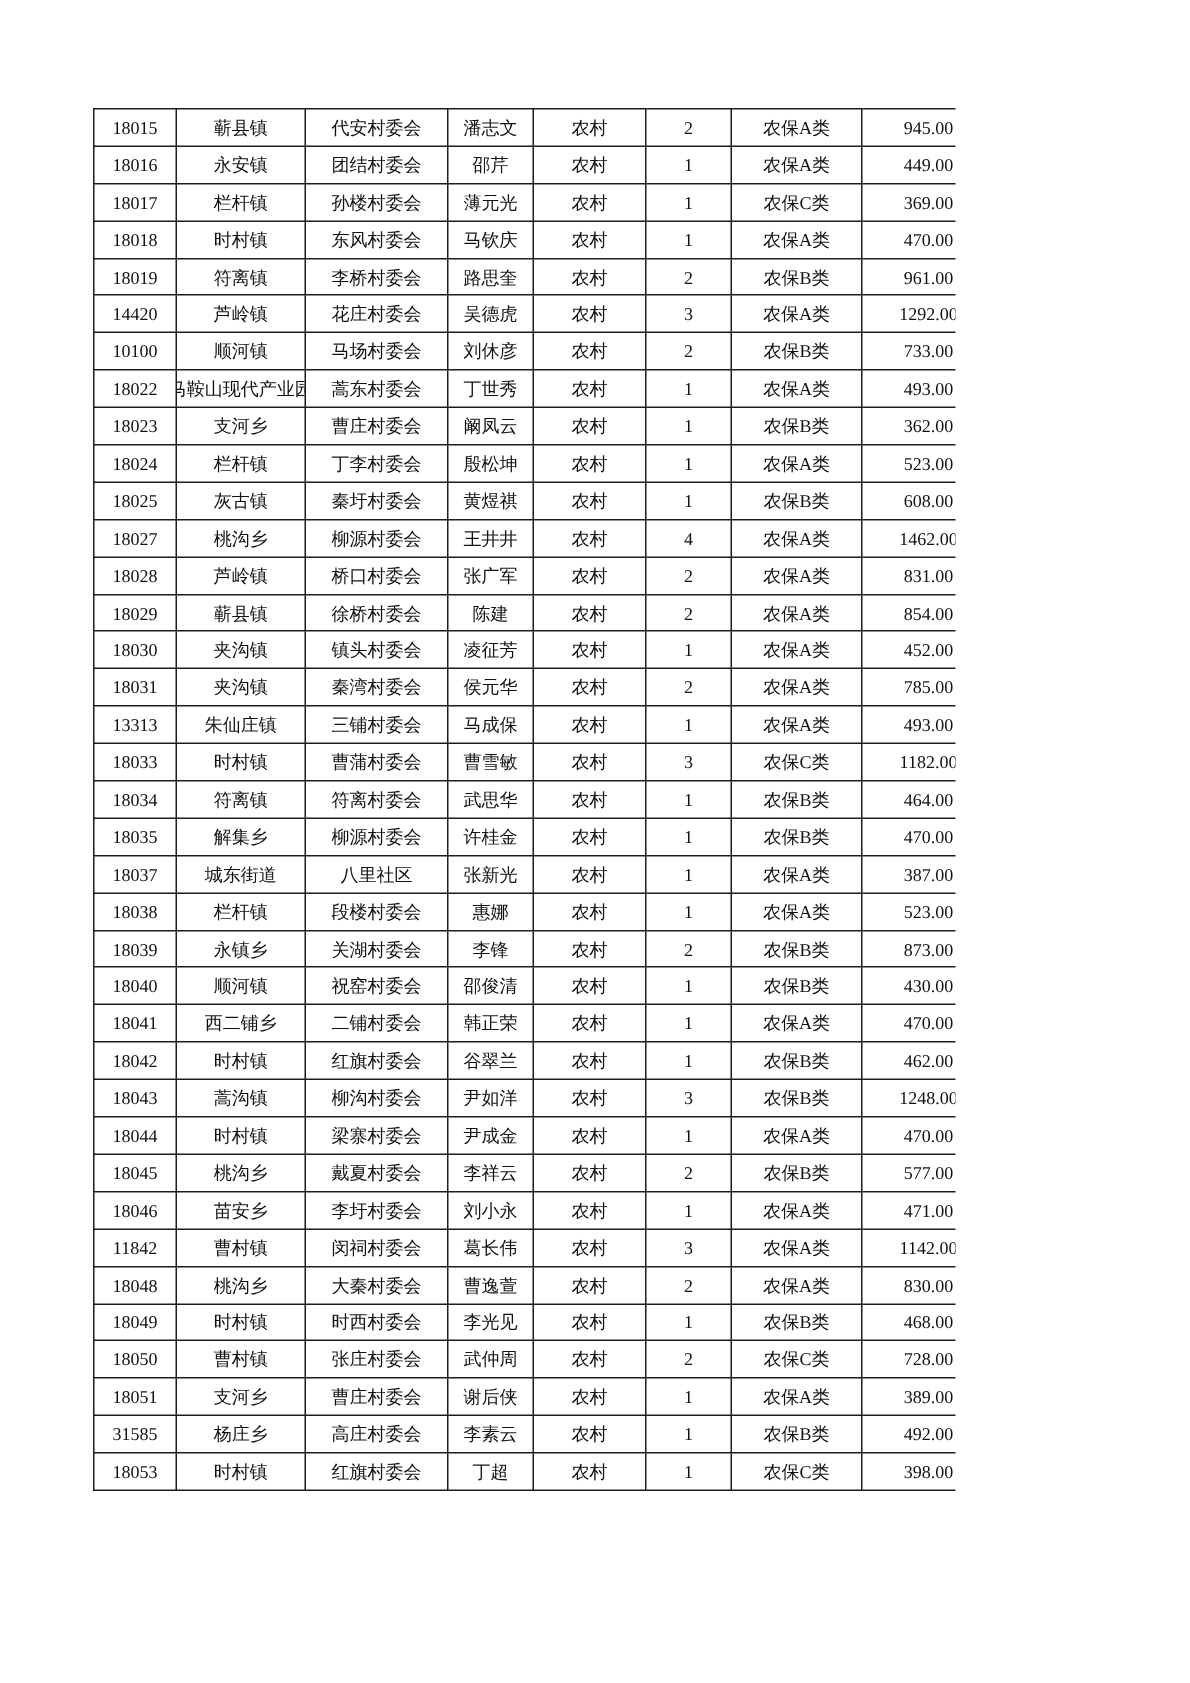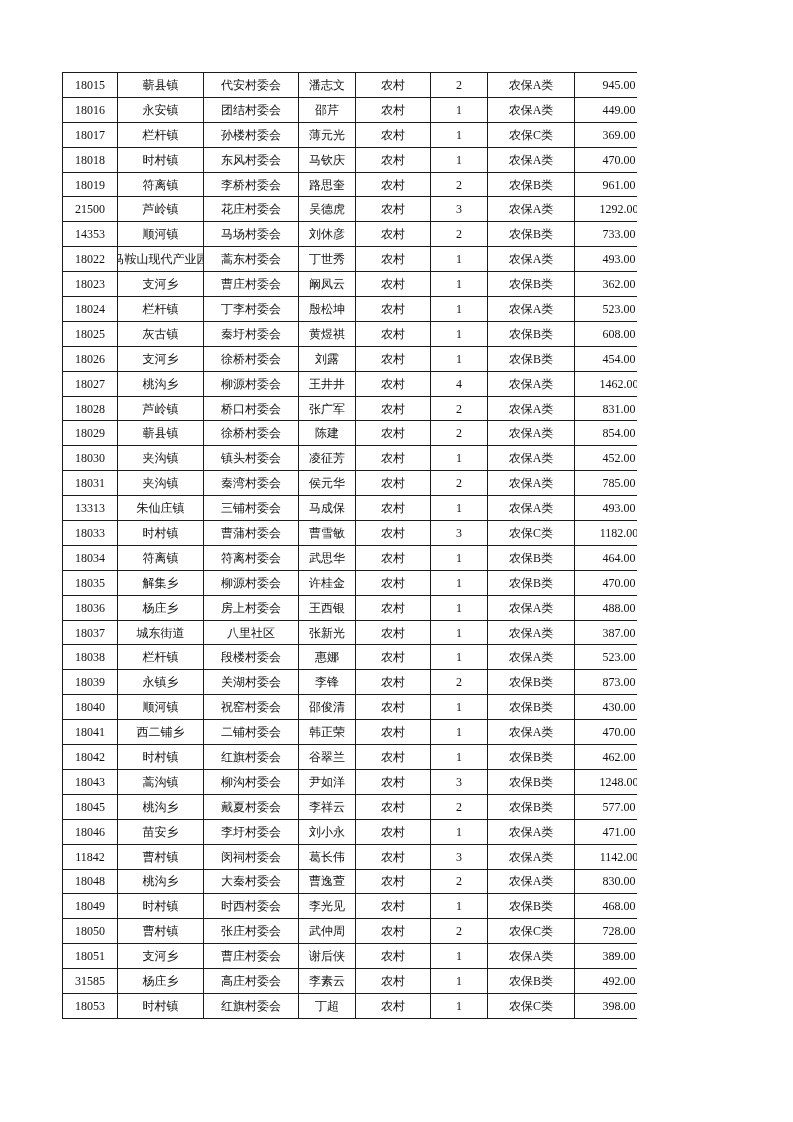--- a/index.html
+++ b/index.html
@@ -194,21 +194,21 @@
           </td>
           <td>
             <span class="cw">农保B类</span>
           </td>
           <td>
             <span class="cw">961.00</span>
           </td>
         </tr>
         <tr>
           <td>
-            <span class="cw">21500</span>
+            <span class="cw">14420</span>
           </td>
           <td>
             <span class="cw">芦岭镇</span>
           </td>
           <td>
             <span class="cw">花庄村委会</span>
           </td>
           <td>
             <span class="cw">吴德虎</span>
           </td>
@@ -220,21 +220,21 @@
           </td>
           <td>
             <span class="cw">农保A类</span>
           </td>
           <td>
             <span class="cw">1292.00</span>
           </td>
         </tr>
         <tr>
           <td>
-            <span class="cw">14353</span>
+            <span class="cw">10100</span>
           </td>
           <td>
             <span class="cw">顺河镇</span>
           </td>
           <td>
             <span class="cw">马场村委会</span>
           </td>
           <td>
             <span class="cw">刘休彦</span>
           </td>
@@ -350,484 +350,458 @@
           </td>
           <td>
             <span class="cw">农保B类</span>
           </td>
           <td>
             <span class="cw">608.00</span>
           </td>
         </tr>
         <tr>
           <td>
-            <span class="cw">18026</span>
-          </td>
-          <td>
-            <span class="cw">支河乡</span>
+            <span class="cw">18027</span>
+          </td>
+          <td>
+            <span class="cw">桃沟乡</span>
+          </td>
+          <td>
+            <span class="cw">柳源村委会</span>
+          </td>
+          <td>
+            <span class="cw">王井井</span>
+          </td>
+          <td>
+            <span class="cw">农村</span>
+          </td>
+          <td>
+            <span class="cw">4</span>
+          </td>
+          <td>
+            <span class="cw">农保A类</span>
+          </td>
+          <td>
+            <span class="cw">1462.00</span>
+          </td>
+        </tr>
+        <tr>
+          <td>
+            <span class="cw">18028</span>
+          </td>
+          <td>
+            <span class="cw">芦岭镇</span>
+          </td>
+          <td>
+            <span class="cw">桥口村委会</span>
+          </td>
+          <td>
+            <span class="cw">张广军</span>
+          </td>
+          <td>
+            <span class="cw">农村</span>
+          </td>
+          <td>
+            <span class="cw">2</span>
+          </td>
+          <td>
+            <span class="cw">农保A类</span>
+          </td>
+          <td>
+            <span class="cw">831.00</span>
+          </td>
+        </tr>
+        <tr>
+          <td>
+            <span class="cw">18029</span>
+          </td>
+          <td>
+            <span class="cw">蕲县镇</span>
           </td>
           <td>
             <span class="cw">徐桥村委会</span>
           </td>
           <td>
-            <span class="cw">刘露</span>
-          </td>
-          <td>
-            <span class="cw">农村</span>
-          </td>
-          <td>
-            <span class="cw">1</span>
-          </td>
-          <td>
-            <span class="cw">农保B类</span>
-          </td>
-          <td>
-            <span class="cw">454.00</span>
-          </td>
-        </tr>
-        <tr>
-          <td>
-            <span class="cw">18027</span>
-          </td>
-          <td>
-            <span class="cw">桃沟乡</span>
+            <span class="cw">陈建</span>
+          </td>
+          <td>
+            <span class="cw">农村</span>
+          </td>
+          <td>
+            <span class="cw">2</span>
+          </td>
+          <td>
+            <span class="cw">农保A类</span>
+          </td>
+          <td>
+            <span class="cw">854.00</span>
+          </td>
+        </tr>
+        <tr>
+          <td>
+            <span class="cw">18030</span>
+          </td>
+          <td>
+            <span class="cw">夹沟镇</span>
+          </td>
+          <td>
+            <span class="cw">镇头村委会</span>
+          </td>
+          <td>
+            <span class="cw">凌征芳</span>
+          </td>
+          <td>
+            <span class="cw">农村</span>
+          </td>
+          <td>
+            <span class="cw">1</span>
+          </td>
+          <td>
+            <span class="cw">农保A类</span>
+          </td>
+          <td>
+            <span class="cw">452.00</span>
+          </td>
+        </tr>
+        <tr>
+          <td>
+            <span class="cw">18031</span>
+          </td>
+          <td>
+            <span class="cw">夹沟镇</span>
+          </td>
+          <td>
+            <span class="cw">秦湾村委会</span>
+          </td>
+          <td>
+            <span class="cw">侯元华</span>
+          </td>
+          <td>
+            <span class="cw">农村</span>
+          </td>
+          <td>
+            <span class="cw">2</span>
+          </td>
+          <td>
+            <span class="cw">农保A类</span>
+          </td>
+          <td>
+            <span class="cw">785.00</span>
+          </td>
+        </tr>
+        <tr>
+          <td>
+            <span class="cw">13313</span>
+          </td>
+          <td>
+            <span class="cw">朱仙庄镇</span>
+          </td>
+          <td>
+            <span class="cw">三铺村委会</span>
+          </td>
+          <td>
+            <span class="cw">马成保</span>
+          </td>
+          <td>
+            <span class="cw">农村</span>
+          </td>
+          <td>
+            <span class="cw">1</span>
+          </td>
+          <td>
+            <span class="cw">农保A类</span>
+          </td>
+          <td>
+            <span class="cw">493.00</span>
+          </td>
+        </tr>
+        <tr>
+          <td>
+            <span class="cw">18033</span>
+          </td>
+          <td>
+            <span class="cw">时村镇</span>
+          </td>
+          <td>
+            <span class="cw">曹蒲村委会</span>
+          </td>
+          <td>
+            <span class="cw">曹雪敏</span>
+          </td>
+          <td>
+            <span class="cw">农村</span>
+          </td>
+          <td>
+            <span class="cw">3</span>
+          </td>
+          <td>
+            <span class="cw">农保C类</span>
+          </td>
+          <td>
+            <span class="cw">1182.00</span>
+          </td>
+        </tr>
+        <tr>
+          <td>
+            <span class="cw">18034</span>
+          </td>
+          <td>
+            <span class="cw">符离镇</span>
+          </td>
+          <td>
+            <span class="cw">符离村委会</span>
+          </td>
+          <td>
+            <span class="cw">武思华</span>
+          </td>
+          <td>
+            <span class="cw">农村</span>
+          </td>
+          <td>
+            <span class="cw">1</span>
+          </td>
+          <td>
+            <span class="cw">农保B类</span>
+          </td>
+          <td>
+            <span class="cw">464.00</span>
+          </td>
+        </tr>
+        <tr>
+          <td>
+            <span class="cw">18035</span>
+          </td>
+          <td>
+            <span class="cw">解集乡</span>
           </td>
           <td>
             <span class="cw">柳源村委会</span>
           </td>
           <td>
-            <span class="cw">王井井</span>
-          </td>
-          <td>
-            <span class="cw">农村</span>
-          </td>
-          <td>
-            <span class="cw">4</span>
-          </td>
-          <td>
-            <span class="cw">农保A类</span>
-          </td>
-          <td>
-            <span class="cw">1462.00</span>
-          </td>
-        </tr>
-        <tr>
-          <td>
-            <span class="cw">18028</span>
-          </td>
-          <td>
-            <span class="cw">芦岭镇</span>
-          </td>
-          <td>
-            <span class="cw">桥口村委会</span>
-          </td>
-          <td>
-            <span class="cw">张广军</span>
+            <span class="cw">许桂金</span>
+          </td>
+          <td>
+            <span class="cw">农村</span>
+          </td>
+          <td>
+            <span class="cw">1</span>
+          </td>
+          <td>
+            <span class="cw">农保B类</span>
+          </td>
+          <td>
+            <span class="cw">470.00</span>
+          </td>
+        </tr>
+        <tr>
+          <td>
+            <span class="cw">18037</span>
+          </td>
+          <td>
+            <span class="cw">城东街道</span>
+          </td>
+          <td>
+            <span class="cw">八里社区</span>
+          </td>
+          <td>
+            <span class="cw">张新光</span>
+          </td>
+          <td>
+            <span class="cw">农村</span>
+          </td>
+          <td>
+            <span class="cw">1</span>
+          </td>
+          <td>
+            <span class="cw">农保A类</span>
+          </td>
+          <td>
+            <span class="cw">387.00</span>
+          </td>
+        </tr>
+        <tr>
+          <td>
+            <span class="cw">18038</span>
+          </td>
+          <td>
+            <span class="cw">栏杆镇</span>
+          </td>
+          <td>
+            <span class="cw">段楼村委会</span>
+          </td>
+          <td>
+            <span class="cw">惠娜</span>
+          </td>
+          <td>
+            <span class="cw">农村</span>
+          </td>
+          <td>
+            <span class="cw">1</span>
+          </td>
+          <td>
+            <span class="cw">农保A类</span>
+          </td>
+          <td>
+            <span class="cw">523.00</span>
+          </td>
+        </tr>
+        <tr>
+          <td>
+            <span class="cw">18039</span>
+          </td>
+          <td>
+            <span class="cw">永镇乡</span>
+          </td>
+          <td>
+            <span class="cw">关湖村委会</span>
+          </td>
+          <td>
+            <span class="cw">李锋</span>
           </td>
           <td>
             <span class="cw">农村</span>
           </td>
           <td>
             <span class="cw">2</span>
           </td>
           <td>
-            <span class="cw">农保A类</span>
-          </td>
-          <td>
-            <span class="cw">831.00</span>
-          </td>
-        </tr>
-        <tr>
-          <td>
-            <span class="cw">18029</span>
-          </td>
-          <td>
-            <span class="cw">蕲县镇</span>
-          </td>
-          <td>
-            <span class="cw">徐桥村委会</span>
-          </td>
-          <td>
-            <span class="cw">陈建</span>
-          </td>
-          <td>
-            <span class="cw">农村</span>
-          </td>
-          <td>
-            <span class="cw">2</span>
-          </td>
-          <td>
-            <span class="cw">农保A类</span>
-          </td>
-          <td>
-            <span class="cw">854.00</span>
-          </td>
-        </tr>
-        <tr>
-          <td>
-            <span class="cw">18030</span>
-          </td>
-          <td>
-            <span class="cw">夹沟镇</span>
-          </td>
-          <td>
-            <span class="cw">镇头村委会</span>
-          </td>
-          <td>
-            <span class="cw">凌征芳</span>
-          </td>
-          <td>
-            <span class="cw">农村</span>
-          </td>
-          <td>
-            <span class="cw">1</span>
-          </td>
-          <td>
-            <span class="cw">农保A类</span>
-          </td>
-          <td>
-            <span class="cw">452.00</span>
-          </td>
-        </tr>
-        <tr>
-          <td>
-            <span class="cw">18031</span>
-          </td>
-          <td>
-            <span class="cw">夹沟镇</span>
-          </td>
-          <td>
-            <span class="cw">秦湾村委会</span>
-          </td>
-          <td>
-            <span class="cw">侯元华</span>
-          </td>
-          <td>
-            <span class="cw">农村</span>
-          </td>
-          <td>
-            <span class="cw">2</span>
-          </td>
-          <td>
-            <span class="cw">农保A类</span>
-          </td>
-          <td>
-            <span class="cw">785.00</span>
-          </td>
-        </tr>
-        <tr>
-          <td>
-            <span class="cw">13313</span>
-          </td>
-          <td>
-            <span class="cw">朱仙庄镇</span>
-          </td>
-          <td>
-            <span class="cw">三铺村委会</span>
-          </td>
-          <td>
-            <span class="cw">马成保</span>
-          </td>
-          <td>
-            <span class="cw">农村</span>
-          </td>
-          <td>
-            <span class="cw">1</span>
-          </td>
-          <td>
-            <span class="cw">农保A类</span>
-          </td>
-          <td>
-            <span class="cw">493.00</span>
-          </td>
-        </tr>
-        <tr>
-          <td>
-            <span class="cw">18033</span>
+            <span class="cw">农保B类</span>
+          </td>
+          <td>
+            <span class="cw">873.00</span>
+          </td>
+        </tr>
+        <tr>
+          <td>
+            <span class="cw">18040</span>
+          </td>
+          <td>
+            <span class="cw">顺河镇</span>
+          </td>
+          <td>
+            <span class="cw">祝窑村委会</span>
+          </td>
+          <td>
+            <span class="cw">邵俊清</span>
+          </td>
+          <td>
+            <span class="cw">农村</span>
+          </td>
+          <td>
+            <span class="cw">1</span>
+          </td>
+          <td>
+            <span class="cw">农保B类</span>
+          </td>
+          <td>
+            <span class="cw">430.00</span>
+          </td>
+        </tr>
+        <tr>
+          <td>
+            <span class="cw">18041</span>
+          </td>
+          <td>
+            <span class="cw">西二铺乡</span>
+          </td>
+          <td>
+            <span class="cw">二铺村委会</span>
+          </td>
+          <td>
+            <span class="cw">韩正荣</span>
+          </td>
+          <td>
+            <span class="cw">农村</span>
+          </td>
+          <td>
+            <span class="cw">1</span>
+          </td>
+          <td>
+            <span class="cw">农保A类</span>
+          </td>
+          <td>
+            <span class="cw">470.00</span>
+          </td>
+        </tr>
+        <tr>
+          <td>
+            <span class="cw">18042</span>
           </td>
           <td>
             <span class="cw">时村镇</span>
           </td>
           <td>
-            <span class="cw">曹蒲村委会</span>
-          </td>
-          <td>
-            <span class="cw">曹雪敏</span>
+            <span class="cw">红旗村委会</span>
+          </td>
+          <td>
+            <span class="cw">谷翠兰</span>
+          </td>
+          <td>
+            <span class="cw">农村</span>
+          </td>
+          <td>
+            <span class="cw">1</span>
+          </td>
+          <td>
+            <span class="cw">农保B类</span>
+          </td>
+          <td>
+            <span class="cw">462.00</span>
+          </td>
+        </tr>
+        <tr>
+          <td>
+            <span class="cw">18043</span>
+          </td>
+          <td>
+            <span class="cw">蒿沟镇</span>
+          </td>
+          <td>
+            <span class="cw">柳沟村委会</span>
+          </td>
+          <td>
+            <span class="cw">尹如洋</span>
           </td>
           <td>
             <span class="cw">农村</span>
           </td>
           <td>
             <span class="cw">3</span>
           </td>
           <td>
-            <span class="cw">农保C类</span>
-          </td>
-          <td>
-            <span class="cw">1182.00</span>
-          </td>
-        </tr>
-        <tr>
-          <td>
-            <span class="cw">18034</span>
-          </td>
-          <td>
-            <span class="cw">符离镇</span>
-          </td>
-          <td>
-            <span class="cw">符离村委会</span>
-          </td>
-          <td>
-            <span class="cw">武思华</span>
-          </td>
-          <td>
-            <span class="cw">农村</span>
-          </td>
-          <td>
-            <span class="cw">1</span>
-          </td>
-          <td>
-            <span class="cw">农保B类</span>
-          </td>
-          <td>
-            <span class="cw">464.00</span>
-          </td>
-        </tr>
-        <tr>
-          <td>
-            <span class="cw">18035</span>
-          </td>
-          <td>
-            <span class="cw">解集乡</span>
-          </td>
-          <td>
-            <span class="cw">柳源村委会</span>
-          </td>
-          <td>
-            <span class="cw">许桂金</span>
-          </td>
-          <td>
-            <span class="cw">农村</span>
-          </td>
-          <td>
-            <span class="cw">1</span>
-          </td>
-          <td>
-            <span class="cw">农保B类</span>
+            <span class="cw">农保B类</span>
+          </td>
+          <td>
+            <span class="cw">1248.00</span>
+          </td>
+        </tr>
+        <tr>
+          <td>
+            <span class="cw">18044</span>
+          </td>
+          <td>
+            <span class="cw">时村镇</span>
+          </td>
+          <td>
+            <span class="cw">梁寨村委会</span>
+          </td>
+          <td>
+            <span class="cw">尹成金</span>
+          </td>
+          <td>
+            <span class="cw">农村</span>
+          </td>
+          <td>
+            <span class="cw">1</span>
+          </td>
+          <td>
+            <span class="cw">农保A类</span>
           </td>
           <td>
             <span class="cw">470.00</span>
-          </td>
-        </tr>
-        <tr>
-          <td>
-            <span class="cw">18036</span>
-          </td>
-          <td>
-            <span class="cw">杨庄乡</span>
-          </td>
-          <td>
-            <span class="cw">房上村委会</span>
-          </td>
-          <td>
-            <span class="cw">王西银</span>
-          </td>
-          <td>
-            <span class="cw">农村</span>
-          </td>
-          <td>
-            <span class="cw">1</span>
-          </td>
-          <td>
-            <span class="cw">农保A类</span>
-          </td>
-          <td>
-            <span class="cw">488.00</span>
-          </td>
-        </tr>
-        <tr>
-          <td>
-            <span class="cw">18037</span>
-          </td>
-          <td>
-            <span class="cw">城东街道</span>
-          </td>
-          <td>
-            <span class="cw">八里社区</span>
-          </td>
-          <td>
-            <span class="cw">张新光</span>
-          </td>
-          <td>
-            <span class="cw">农村</span>
-          </td>
-          <td>
-            <span class="cw">1</span>
-          </td>
-          <td>
-            <span class="cw">农保A类</span>
-          </td>
-          <td>
-            <span class="cw">387.00</span>
-          </td>
-        </tr>
-        <tr>
-          <td>
-            <span class="cw">18038</span>
-          </td>
-          <td>
-            <span class="cw">栏杆镇</span>
-          </td>
-          <td>
-            <span class="cw">段楼村委会</span>
-          </td>
-          <td>
-            <span class="cw">惠娜</span>
-          </td>
-          <td>
-            <span class="cw">农村</span>
-          </td>
-          <td>
-            <span class="cw">1</span>
-          </td>
-          <td>
-            <span class="cw">农保A类</span>
-          </td>
-          <td>
-            <span class="cw">523.00</span>
-          </td>
-        </tr>
-        <tr>
-          <td>
-            <span class="cw">18039</span>
-          </td>
-          <td>
-            <span class="cw">永镇乡</span>
-          </td>
-          <td>
-            <span class="cw">关湖村委会</span>
-          </td>
-          <td>
-            <span class="cw">李锋</span>
-          </td>
-          <td>
-            <span class="cw">农村</span>
-          </td>
-          <td>
-            <span class="cw">2</span>
-          </td>
-          <td>
-            <span class="cw">农保B类</span>
-          </td>
-          <td>
-            <span class="cw">873.00</span>
-          </td>
-        </tr>
-        <tr>
-          <td>
-            <span class="cw">18040</span>
-          </td>
-          <td>
-            <span class="cw">顺河镇</span>
-          </td>
-          <td>
-            <span class="cw">祝窑村委会</span>
-          </td>
-          <td>
-            <span class="cw">邵俊清</span>
-          </td>
-          <td>
-            <span class="cw">农村</span>
-          </td>
-          <td>
-            <span class="cw">1</span>
-          </td>
-          <td>
-            <span class="cw">农保B类</span>
-          </td>
-          <td>
-            <span class="cw">430.00</span>
-          </td>
-        </tr>
-        <tr>
-          <td>
-            <span class="cw">18041</span>
-          </td>
-          <td>
-            <span class="cw">西二铺乡</span>
-          </td>
-          <td>
-            <span class="cw">二铺村委会</span>
-          </td>
-          <td>
-            <span class="cw">韩正荣</span>
-          </td>
-          <td>
-            <span class="cw">农村</span>
-          </td>
-          <td>
-            <span class="cw">1</span>
-          </td>
-          <td>
-            <span class="cw">农保A类</span>
-          </td>
-          <td>
-            <span class="cw">470.00</span>
-          </td>
-        </tr>
-        <tr>
-          <td>
-            <span class="cw">18042</span>
-          </td>
-          <td>
-            <span class="cw">时村镇</span>
-          </td>
-          <td>
-            <span class="cw">红旗村委会</span>
-          </td>
-          <td>
-            <span class="cw">谷翠兰</span>
-          </td>
-          <td>
-            <span class="cw">农村</span>
-          </td>
-          <td>
-            <span class="cw">1</span>
-          </td>
-          <td>
-            <span class="cw">农保B类</span>
-          </td>
-          <td>
-            <span class="cw">462.00</span>
-          </td>
-        </tr>
-        <tr>
-          <td>
-            <span class="cw">18043</span>
-          </td>
-          <td>
-            <span class="cw">蒿沟镇</span>
-          </td>
-          <td>
-            <span class="cw">柳沟村委会</span>
-          </td>
-          <td>
-            <span class="cw">尹如洋</span>
-          </td>
-          <td>
-            <span class="cw">农村</span>
-          </td>
-          <td>
-            <span class="cw">3</span>
-          </td>
-          <td>
-            <span class="cw">农保B类</span>
-          </td>
-          <td>
-            <span class="cw">1248.00</span>
           </td>
         </tr>
         <tr>
           <td>
             <span class="cw">18045</span>
           </td>
           <td>
             <span class="cw">桃沟乡</span>
           </td>
           <td>

